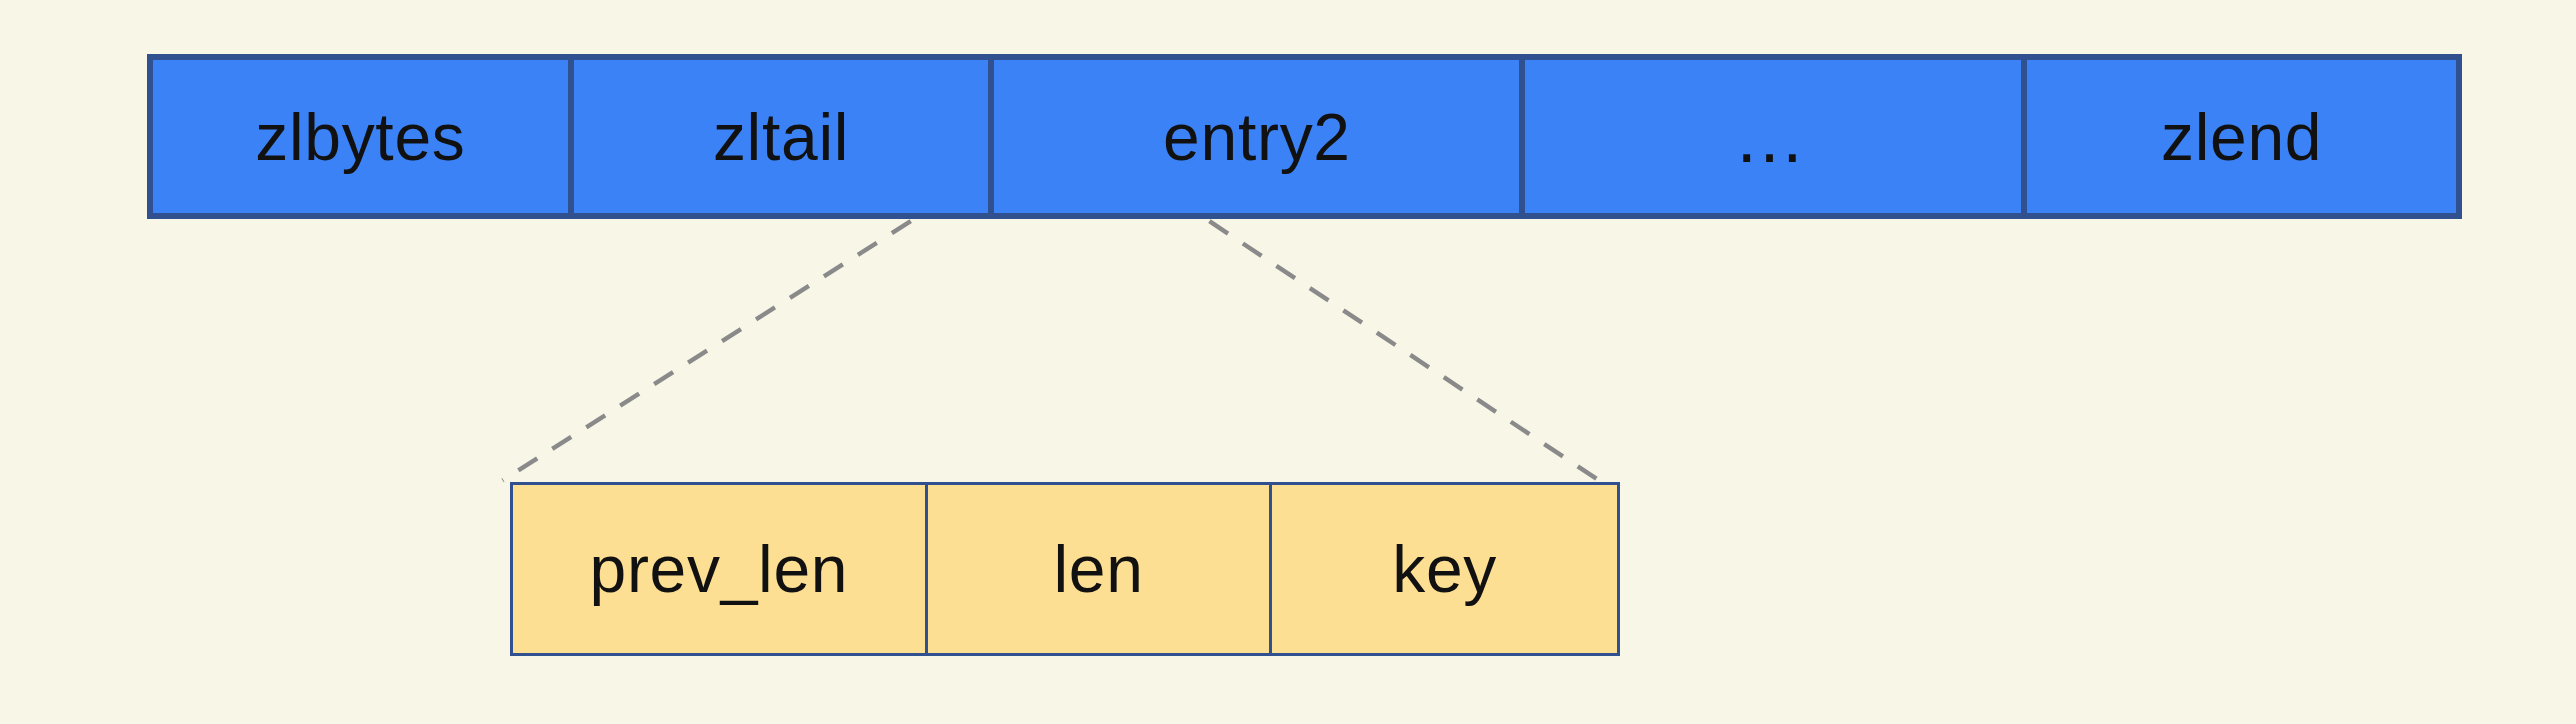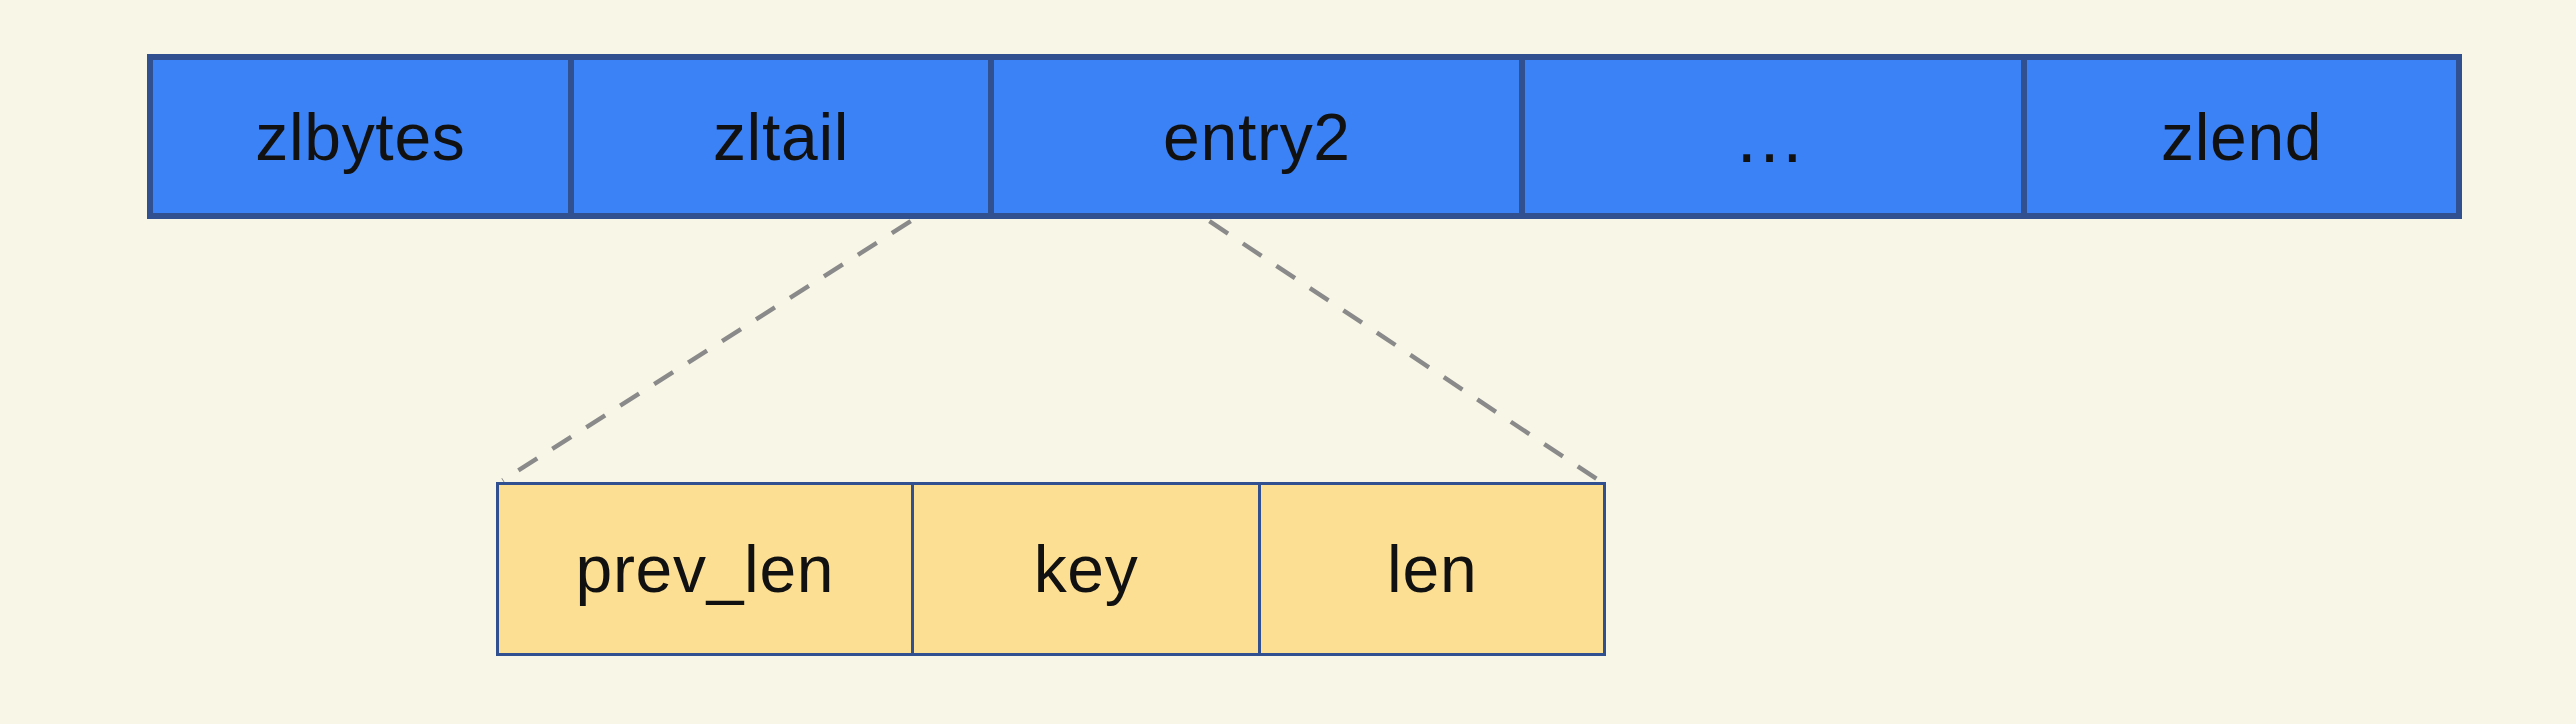--- a/index.html
+++ b/index.html
@@ -49,21 +49,21 @@
     letter-spacing: 0.7px;
     overflow: hidden;
   }
   .ziplist-row .cell + .cell { border-left: 6px solid #30508f; }
   
   .ziplist-row .cell.dots { letter-spacing: 7.5px; font-size: 72px; }
 
   
   .entry-row {
     position: absolute;
-    left: 496px;
+    left: 510px;
     top: 482px;
     width: 1110px;
     height: 174px;
     display: flex;
     border: 3.7px solid #30508f;
     background: #30508f;
   }
   .entry-row .cell {
     background: #fcdf92;
     display: flex;
@@ -89,18 +89,18 @@
   <div class="ziplist-row">
     <div class="cell" style="flex:353 0 0">zlbytes</div>
     <div class="cell" style="flex:353 0 0">zltail</div>
     <div class="cell" style="flex:447 0 0">entry2</div>
     <div class="cell dots" style="flex:422 0 0">…</div>
     <div class="cell" style="flex:365 0 0">zlend</div>
   </div>
 
   <div class="entry-row">
     <div class="cell" style="flex:399 0 0">prev_len</div>
+    <div class="cell" style="flex:331 0 0">len</div>
     <div class="cell" style="flex:334 0 0">key</div>
-    <div class="cell" style="flex:331 0 0">len</div>
   </div>
 
 </div>
 
 
 </body></html>

